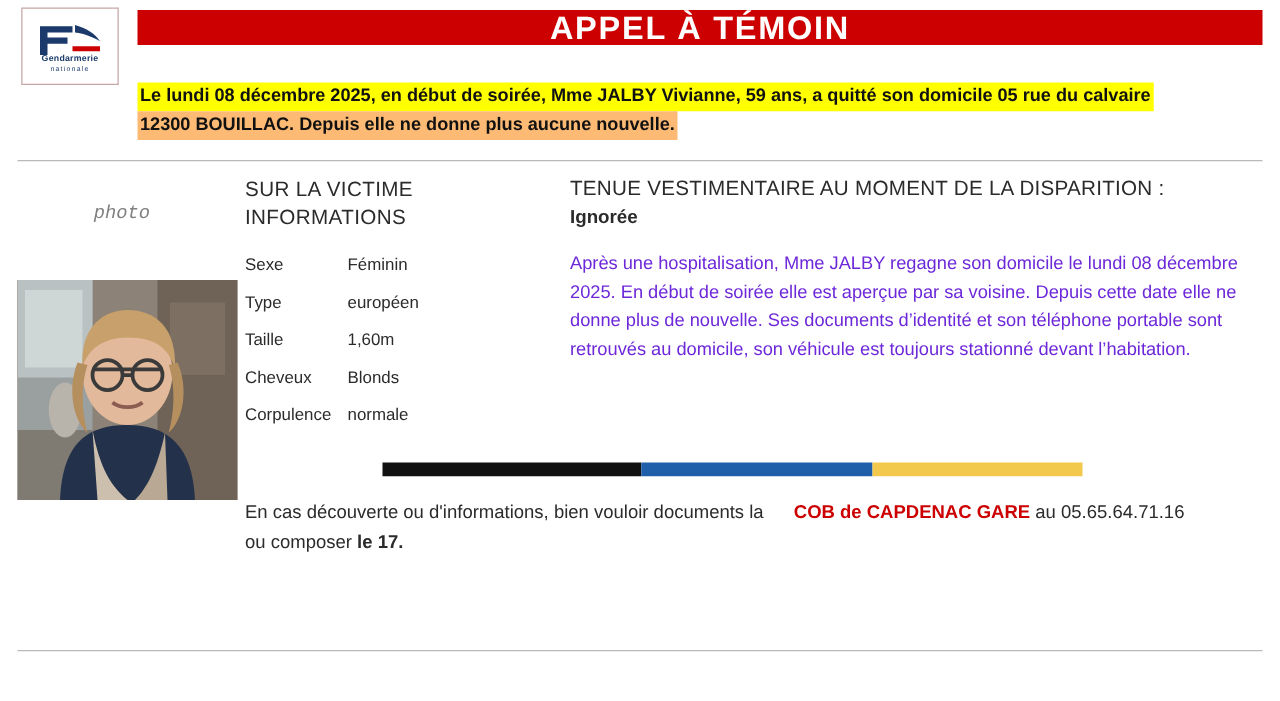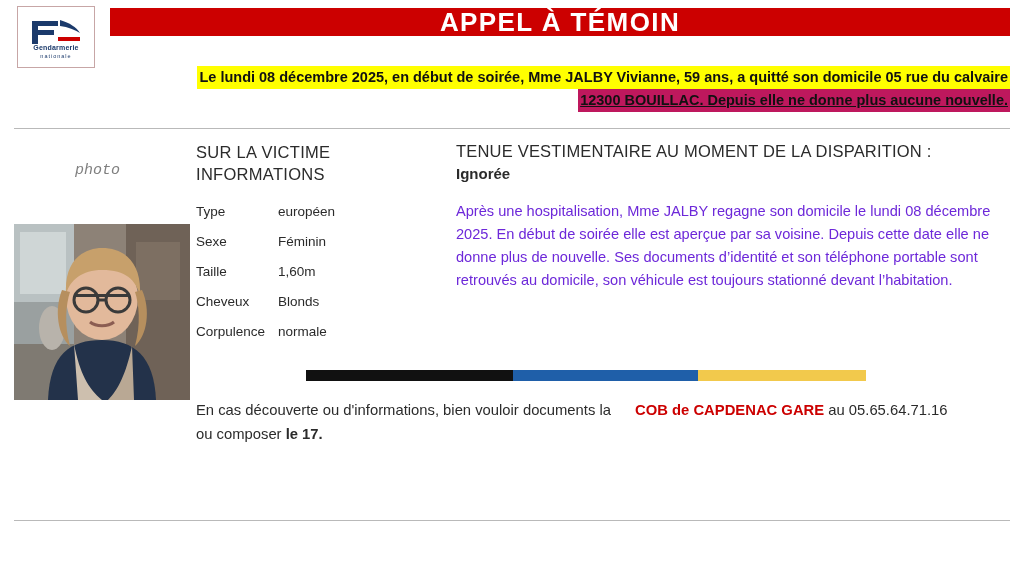--- a/index.html
+++ b/index.html
@@ -82,21 +82,21 @@
     font-weight: bold;
     letter-spacing: 1.4px;
   }
 
   
   .summary {
     position: absolute;
     left: 110px;
     top: 66px;
     width: 900px;
-    text-align: right;
+    text-align: left;
   }
   .summary .line {
     display: inline-block;
     background: #ffff00;
     color: #111111;
     font-size: 14.5px;
     font-weight: bold;
     line-height: 21px;
     padding: 1px 2px;
   }
@@ -234,21 +234,21 @@
     </div>
   </div>
 
   <div class="title-banner" style="background: rgb(204, 0, 0);">
     <div class="t">APPEL À TÉMOIN</div>
   </div>
 </div>
 
 <div class="summary">
   <div class="line" style="background: rgb(255, 255, 0);">Le lundi  08 décembre 2025, en début de soirée, Mme JALBY Vivianne, 59 ans, a quitté son domicile 05 rue du calvaire</div><br>
-  <div class="line" style="background: #be185d; text-decoration: underline;">12300 BOUILLAC. Depuis elle ne donne plus aucune nouvelle.</div>
+  <div class="line" style="background: #fdba74;">12300 BOUILLAC. Depuis elle ne donne plus aucune nouvelle.</div>
 </div>
 
 <div class="rule rule-top"></div>
 
 <div class="photo-label">photo</div>
 
 <div class="photo">
   <svg width="176" height="176" viewBox="0 0 176 176">
     <rect x="0" y="0" width="176" height="176" fill="#8d8277"></rect>
     <rect x="0" y="0" width="60" height="176" fill="#9aa0a0"></rect>
@@ -275,26 +275,26 @@
 </div>
 
 <div class="info-head">
   <div>SUR LA VICTIME</div>
   <div>INFORMATIONS</div>
 </div>
 
 <table class="info-table">
   <tbody>
       <tr>
+    <td class="k">Sexe</td>
+    <td class="v">Féminin</td>
+  </tr>
+  <tr>
     <td class="k">Type</td>
     <td class="v">européen</td>
-  </tr>
-  <tr>
-    <td class="k">Sexe</td>
-    <td class="v">Féminin</td>
   </tr>
   <tr>
     <td class="k">Taille</td>
     <td class="v">1,60m</td>
   </tr>
   <tr>
     <td class="k">Cheveux</td>
     <td class="v">Blonds</td>
   </tr>
   <tr>

